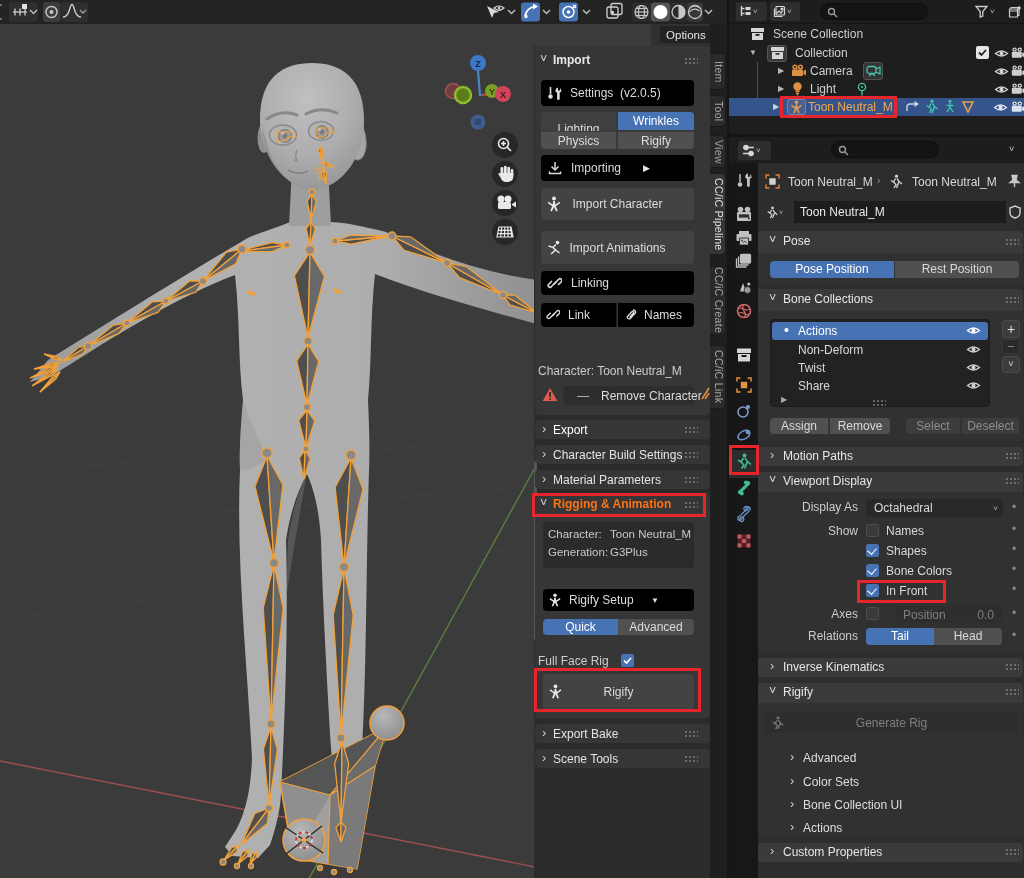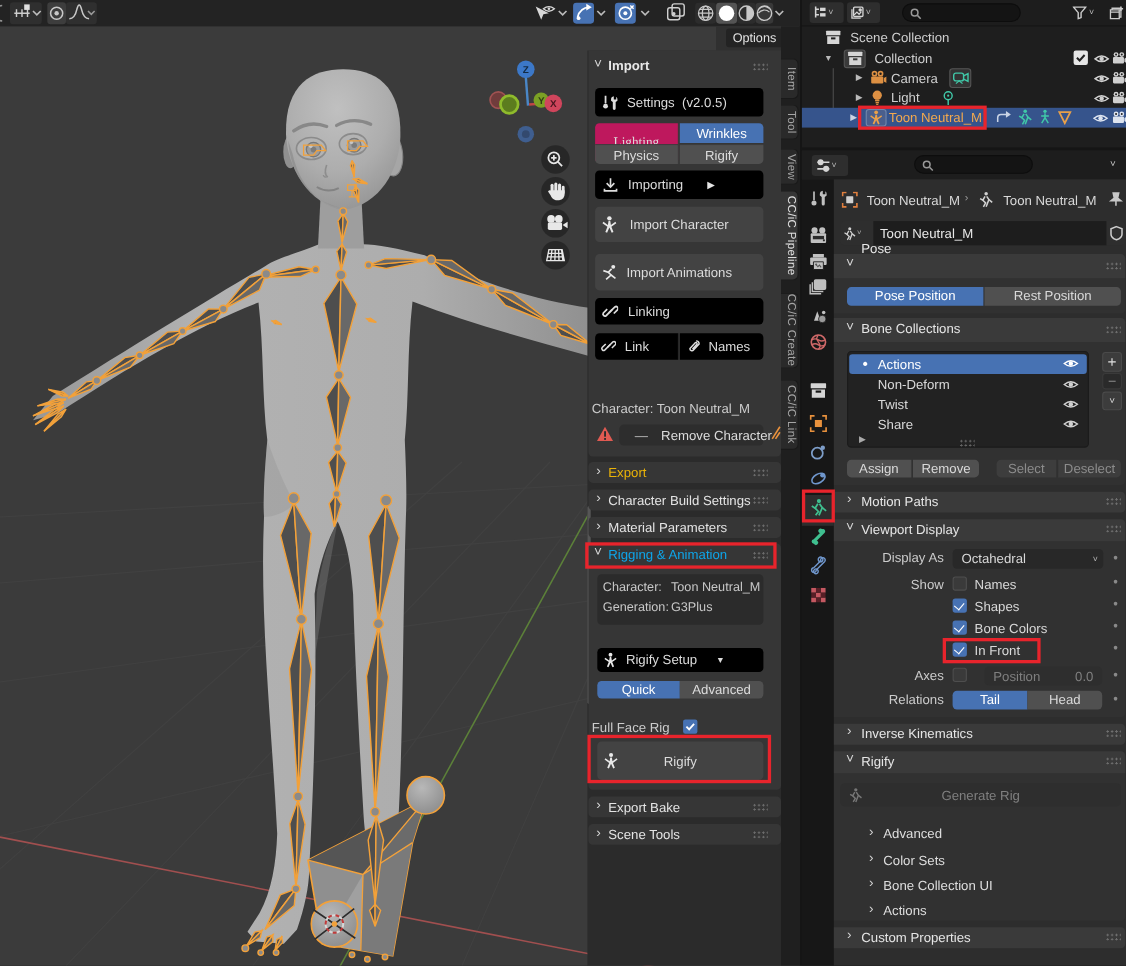--- a/index.html
+++ b/index.html
@@ -352,21 +352,21 @@
   <div class="btn" style="left:7px;top:34px;width:153px;height:26px;">
     <svg width="15" height="15" style="margin-left:6px;" viewBox="0 0 15 15">
           <g stroke="#ddd" stroke-width="1.6" fill="none">
             <line x1="3.5" y1="1" x2="3.5" y2="8"></line>
             <circle cx="3.5" cy="10.5" r="2.2" fill="#ddd" stroke="none"></circle>
             <path d="M11 1.5 a3 3 0 0 0 -2.5 3 l0 1 l1.6 1.2 l0 6 a1.3 1.3 0 0 0 2.6 0 l0 -6 l1.6 -1.2 l0 -1 a3 3 0 0 0 -1.1 -2.6 l0 2.6 l-2.2 0 z" fill="#ddd" stroke="none"></path>
           </g>
         </svg>
     <span style="margin-left:8px;">Settings&nbsp; (v2.0.5)</span>
   </div>
-  <div class="btn" style="left:7px;top:66px;width:76px;height:34px;background:#be185d;border-radius:4px 0 0 0;justify-content:center;border-right:1px solid #3c3c3c;font-family:Liberation Serif, serif;">Lighting</div>
+  <div class="btn" style="left:7px;top:66px;width:76px;height:34px;background:#404040;border-radius:4px 0 0 0;justify-content:center;border-right:1px solid #3c3c3c;">Lighting</div>
   <div class="btn" style="left:84px;top:66px;width:76px;height:18px;background:#4772b3;border-radius:0 4px 0 0;justify-content:center;color:#fff;">Wrinkles</div>
   <div class="btn" style="left:7px;top:85px;width:76px;height:18px;background:#505050;border-radius:0 0 0 4px;justify-content:center;border-right:1px solid #3c3c3c;border-top:1px solid #3c3c3c;">Physics</div>
   <div class="btn" style="left:84px;top:85px;width:76px;height:18px;background:#505050;border-radius:0 0 4px 0;justify-content:center;border-top:1px solid #3c3c3c;">Rigify</div>
   <div class="btn" style="left:7px;top:109px;width:153px;height:26px;">
     <svg width="14" height="14" style="margin-left:7px;" viewBox="0 0 14 14">
           <g stroke="#ddd" stroke-width="1.5" fill="none">
             <line x1="7" y1="1" x2="7" y2="8"></line>
             <path d="M3.5 5.5 L7 9 L10.5 5.5"></path>
             <path d="M1.5 10.5 l0 2 l11 0 l0 -2"></path>
           </g>
@@ -426,36 +426,36 @@
           <rect x="7.2" y="11.2" width="1.7" height="1.7" fill="#2b2b2b"></rect>
         </svg>
   </div>
   <div class="btn" style="left:29px;top:340px;width:131px;height:19px;background:#2d2d2d;">
     <span style="margin-left:14px;color:#bbb;">—</span>
     <span style="margin-left:12px;">Remove Character</span>
   </div>
 
   <div class="abs" style="left:1px;top:374px;width:175px;height:19px;background:#363636;border-radius:4px;"></div>
   <span class="abs chev" style="left:8px;top:377px;font-size:10px;">›</span>
-  <div class="abs txt" style="left:19px;top:377px;color:#eab308;">Export</div>
+  <div class="abs txt" style="left:19px;top:377px;color:#ffffff;">Export</div>
   <div class="grip" style="left:150px;top:380px;"></div>
 
   <div class="abs" style="left:1px;top:399px;width:175px;height:19px;background:#363636;border-radius:4px;"></div>
   <span class="abs chev" style="left:8px;top:402px;font-size:10px;">›</span>
   <div class="abs txt" style="left:19px;top:402px;color:#e4e4e4;">Character Build Settings</div>
   <div class="grip" style="left:150px;top:405px;"></div>
 
   <div class="abs" style="left:1px;top:424px;width:175px;height:19px;background:#363636;border-radius:4px;"></div>
   <span class="abs chev" style="left:8px;top:427px;font-size:10px;">›</span>
   <div class="abs txt" style="left:19px;top:427px;color:#e4e4e4;">Material Parameters</div>
   <div class="grip" style="left:150px;top:430px;"></div>
 
   <div class="abs" style="left:1px;top:448px;width:175px;height:224px;background:#363636;border-radius:4px;"></div>
   <span class="abs chev" style="left:6px;top:451px;font-size:10px;">˅</span>
-  <div class="abs txt" style="left:19px;top:451px;font-weight:normal;color:#0ea5e9;">Rigging &amp; Animation</div>
+  <div class="abs txt" style="left:19px;top:451px;font-weight:bold;color:#f97316;">Rigging &amp; Animation</div>
   <div class="grip" style="left:150px;top:455px;"></div>
   <div class="abs" style="left:9px;top:476px;width:151px;height:46px;background:#2b2b2b;border-radius:4px;"></div>
   <div class="abs txt" style="left:14px;top:482px;color:#c8c8c8;font-size:11.5px;">Character:</div>
   <div class="abs txt" style="left:76px;top:482px;color:#c8c8c8;font-size:11.5px;">Toon Neutral_M</div>
   <div class="abs txt" style="left:14px;top:500px;color:#c8c8c8;font-size:11.5px;">Generation:</div>
   <div class="abs txt" style="left:76px;top:500px;color:#c8c8c8;font-size:11.5px;">G3Plus</div>
   <div class="btn" style="left:9px;top:543px;width:151px;height:22px;">
     <svg width="14" height="14" style="margin-left:5px;" viewBox="0 0 16 16">
           <g fill="#e8e8e8">
             <circle cx="8" cy="2.5" r="2"></circle>
@@ -778,21 +778,21 @@
       </div>
   <div class="abs" style="left:277px;top:64px;width:17px;height:22px;background:#2e2e2e;border-radius:0 4px 4px 0;display:flex;align-items:center;justify-content:center;">
     <svg width="12" height="14" viewBox="0 0 12 14">
           <path d="M6 1 L11 3 V8 Q11 11.5 6 13 Q1 11.5 1 8 V3 z" fill="none" stroke="#ccc" stroke-width="1.4"></path>
         </svg>
   </div>
 
   <div class="abs" style="left:2px;top:94px;width:292px;height:54px;background:#313131;border-radius:4px;"></div>
   <div class="abs" style="left:2px;top:94px;width:292px;height:22px;background:#3a3a3a;border-radius:4px 4px 0 0;"></div>
   <span class="abs chev" style="left:40px;top:97px;font-size:10px;">˅</span>
-  <div class="abs" style="left:54px;top:82px;color:#e6e6e6;">Pose</div>
+  <div class="abs" style="left:54px;top:97px;color:#e6e6e6;">Pose</div>
   <div class="grip" style="left:276px;top:101px;"></div>
   <div class="abs" style="left:41px;top:124px;width:124px;height:17px;background:#4772b3;border-radius:4px 0 0 4px;color:#fff;text-align:center;line-height:17px;">Pose Position</div>
   <div class="abs" style="left:166px;top:124px;width:124px;height:17px;background:#505050;border-radius:0 4px 4px 0;text-align:center;line-height:17px;">Rest Position</div>
 
   <div class="abs" style="left:2px;top:152px;width:292px;height:152px;background:#313131;border-radius:4px;"></div>
   <div class="abs" style="left:2px;top:152px;width:292px;height:22px;background:#3a3a3a;border-radius:4px 4px 0 0;"></div>
   <span class="abs chev" style="left:40px;top:155px;font-size:10px;">˅</span>
   <div class="abs" style="left:54px;top:155px;color:#e6e6e6;">Bone Collections</div>
   <div class="grip" style="left:276px;top:159px;"></div>
   <div class="abs" style="left:41px;top:182px;width:220px;height:88px;background:#222222;border:1px solid #1b1b1b;border-radius:4px;"></div>

